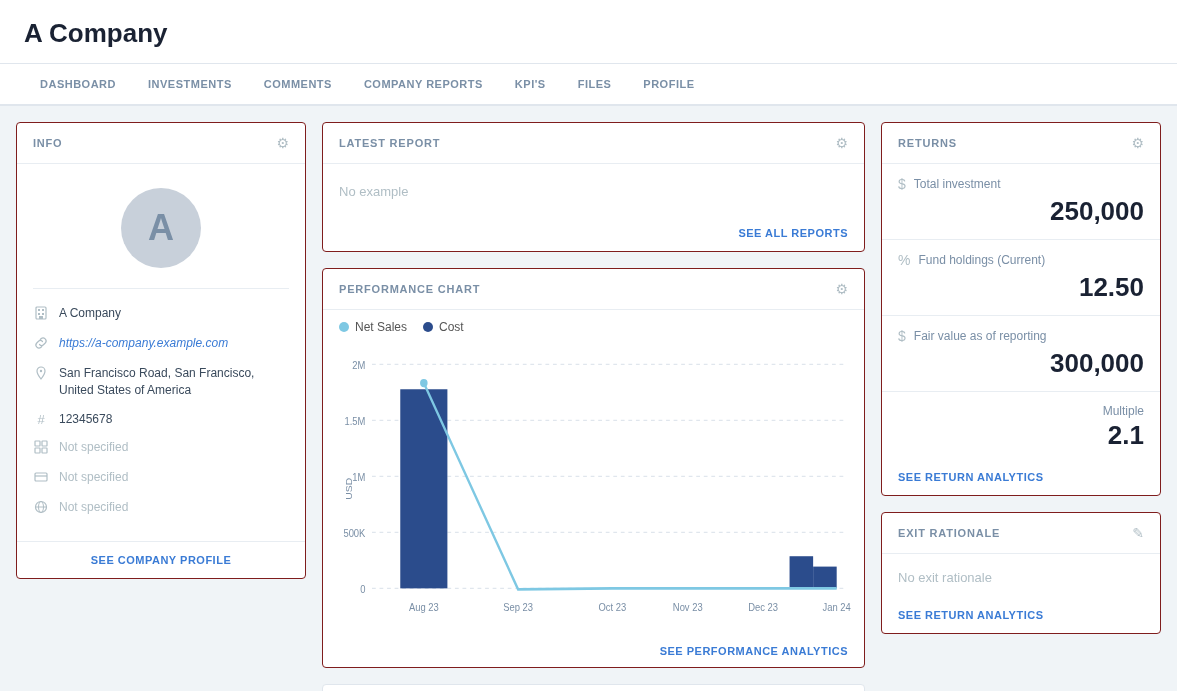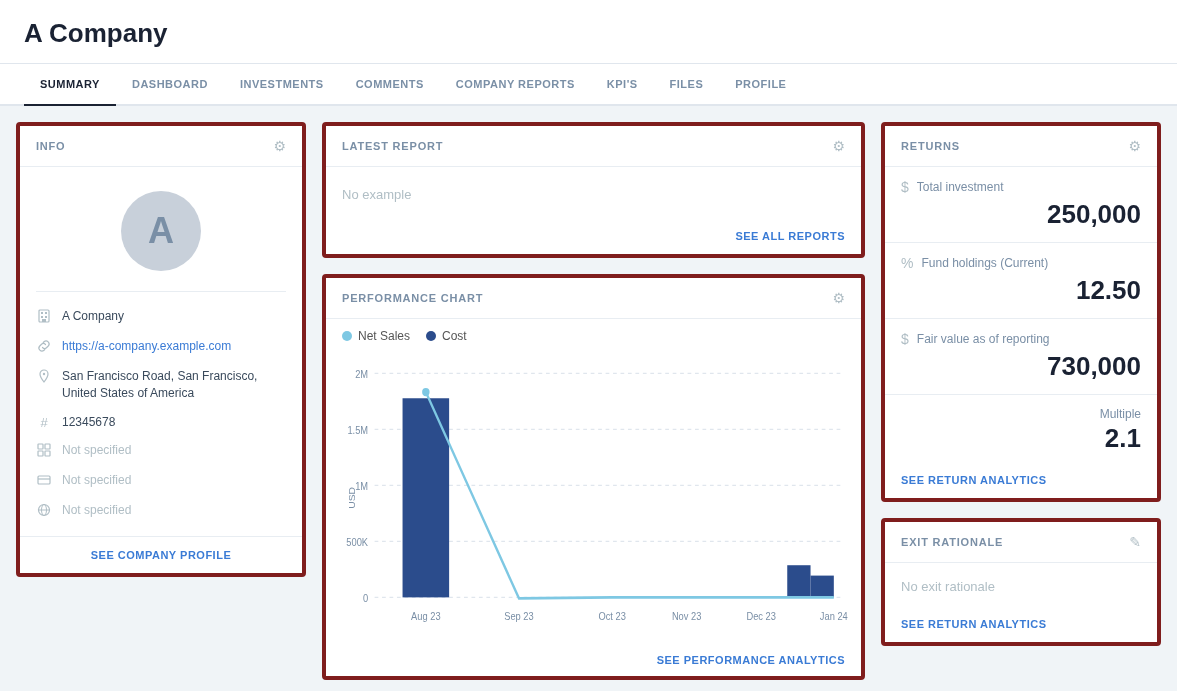--- a/index.html
+++ b/index.html
@@ -11,35 +11,35 @@
 
     
     .nav { background: #fff; border-bottom: 2px solid #e0e6ed; padding: 0 24px; display: flex; gap: 0; }
     .nav-item { padding: 14px 16px; font-size: 11px; font-weight: 600; letter-spacing: 0.5px; color: #7a8fa6; cursor: pointer; border-bottom: 2px solid transparent; margin-bottom: -2px; text-transform: uppercase; }
     .nav-item.active { color: #1a2233; border-bottom: 2px solid #1a2233; }
 
     
     .main { display: grid; grid-template-columns: 290px 1fr 280px; gap: 16px; padding: 16px; }
 
     
-    .card { background: #fff; border: 4px solid #7f1d1d; border-radius: 4px; }
+    .card { background: #fff; border: 1px solid #7f1d1d; border-radius: 4px; }
     .card-header { display: flex; justify-content: space-between; align-items: center; padding: 12px 16px; border-bottom: 1px solid #e8edf2; }
     .card-title { font-size: 11px; font-weight: 700; letter-spacing: 0.8px; color: #7a8fa6; text-transform: uppercase; }
     .gear-icon { color: #b0bec5; font-size: 14px; cursor: pointer; }
 
     
     .info-card { }
     .avatar-section { display: flex; justify-content: center; padding: 24px 16px 20px; }
     .avatar { width: 80px; height: 80px; border-radius: 50%; background: #c8d0da; display: flex; align-items: center; justify-content: center; font-size: 36px; font-weight: 700; color: #7a8fa6; }
     .info-divider { border: none; border-top: 1px solid #e8edf2; margin: 0 16px; }
     .info-fields { padding: 16px; display: flex; flex-direction: column; gap: 12px; }
     .info-field { display: flex; align-items: flex-start; gap: 10px; }
     .field-icon { color: #b0bec5; font-size: 14px; margin-top: 1px; flex-shrink: 0; width: 16px; text-align: center; }
     .field-value { color: #3a4a5c; font-size: 12px; line-height: 1.4; }
-    .see-link { display: block; text-align: center; padding: 12px; font-size: 11px; font-weight: 600; color: #3a7bd5; letter-spacing: 0.5px; cursor: pointer; border-top: 1px solid #e8edf2; margin-top: 0; }
+    .see-link { display: block; text-align: center; padding: 12px; font-size: 11px; font-weight: 600; color: #3a7bd5; letter-spacing: 0.5px; cursor: pointer; border-top: 1px solid #e8edf2; margin-top: 8px; }
 
     
     .latest-report-card { margin-bottom: 16px; }
     .no-data { color: #b0bec5; font-size: 13px; padding: 20px 16px; font-style: normal; }
     .see-all { text-align: right; padding: 8px 16px 12px; font-size: 11px; font-weight: 600; color: #3a7bd5; cursor: pointer; letter-spacing: 0.5px; }
 
     
     .perf-card { }
     .legend { display: flex; gap: 16px; padding: 10px 16px; }
     .legend-item { display: flex; align-items: center; gap: 6px; font-size: 12px; color: #555; }
@@ -74,21 +74,20 @@
     svg { overflow: visible; }
   </style>
 </head>
 <body>
 
 <div>
   <div class="header">
     <h1>A Company</h1>
   </div>
   <nav class="nav">
-    <div class="nav-item active">SUMMARY</div>
     <div class="nav-item">DASHBOARD</div>
     <div class="nav-item">INVESTMENTS</div>
     <div class="nav-item">COMMENTS</div>
     <div class="nav-item">COMPANY REPORTS</div>
     <div class="nav-item">KPI'S</div>
     <div class="nav-item">FILES</div>
     <div class="nav-item">PROFILE</div>
   </nav>
 </div>
 
@@ -120,21 +119,21 @@
           </span>
           <span class="field-value">A Company</span>
         </div>
         <div class="info-field">
           <span class="field-icon">
             <svg width="14" height="14" viewBox="0 0 14 14" fill="none">
               <path d="M5.5 8.5a3 3 0 004.24 0l1.5-1.5a3 3 0 00-4.24-4.24l-.75.75" stroke="#b0bec5" stroke-width="1.2" stroke-linecap="round"></path>
               <path d="M8.5 5.5a3 3 0 00-4.24 0l-1.5 1.5a3 3 0 004.24 4.24l.75-.75" stroke="#b0bec5" stroke-width="1.2" stroke-linecap="round"></path>
             </svg>
           </span>
-          <span class="field-value" style="color:#3a7bd5;">https://a-company.example.com</span>
+          <span class="field-value" style="color:#3a7bd5;font-style:italic;">https://a-company.example.com</span>
         </div>
         <div class="info-field">
           <span class="field-icon">
             <svg width="14" height="14" viewBox="0 0 14 14" fill="none">
               <path d="M7 1a4 4 0 014 4c0 3-4 8-4 8S3 8 3 5a4 4 0 014-4z" stroke="#b0bec5" stroke-width="1.2" fill="none"></path>
               <circle cx="7" cy="5" r="1.2" fill="#b0bec5"></circle>
             </svg>
           </span>
           <span class="field-value">San Francisco Road, San Francisco, United States of America</span>
         </div>
@@ -270,21 +269,21 @@
           <span class="returns-sub">Fund holdings (Current)</span>
         </div>
         <div class="returns-value">12.50</div>
       </div>
 
       <div class="returns-section">
         <div class="returns-label-row">
           <span class="currency-symbol">$</span>
           <span class="returns-sub">Fair value as of reporting</span>
         </div>
-        <div class="returns-value">730,000</div>
+        <div class="returns-value">300,000</div>
       </div>
 
       <div class="returns-section-last">
         <div class="multiple-label">Multiple</div>
         <div class="returns-value">2.1</div>
       </div>
 
       <div class="see-analytics">SEE RETURN ANALYTICS</div>
     </div>
 

